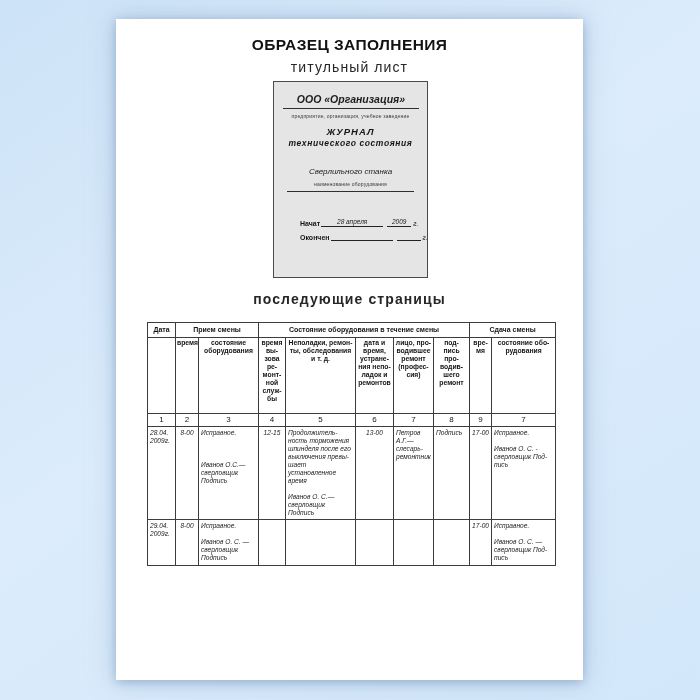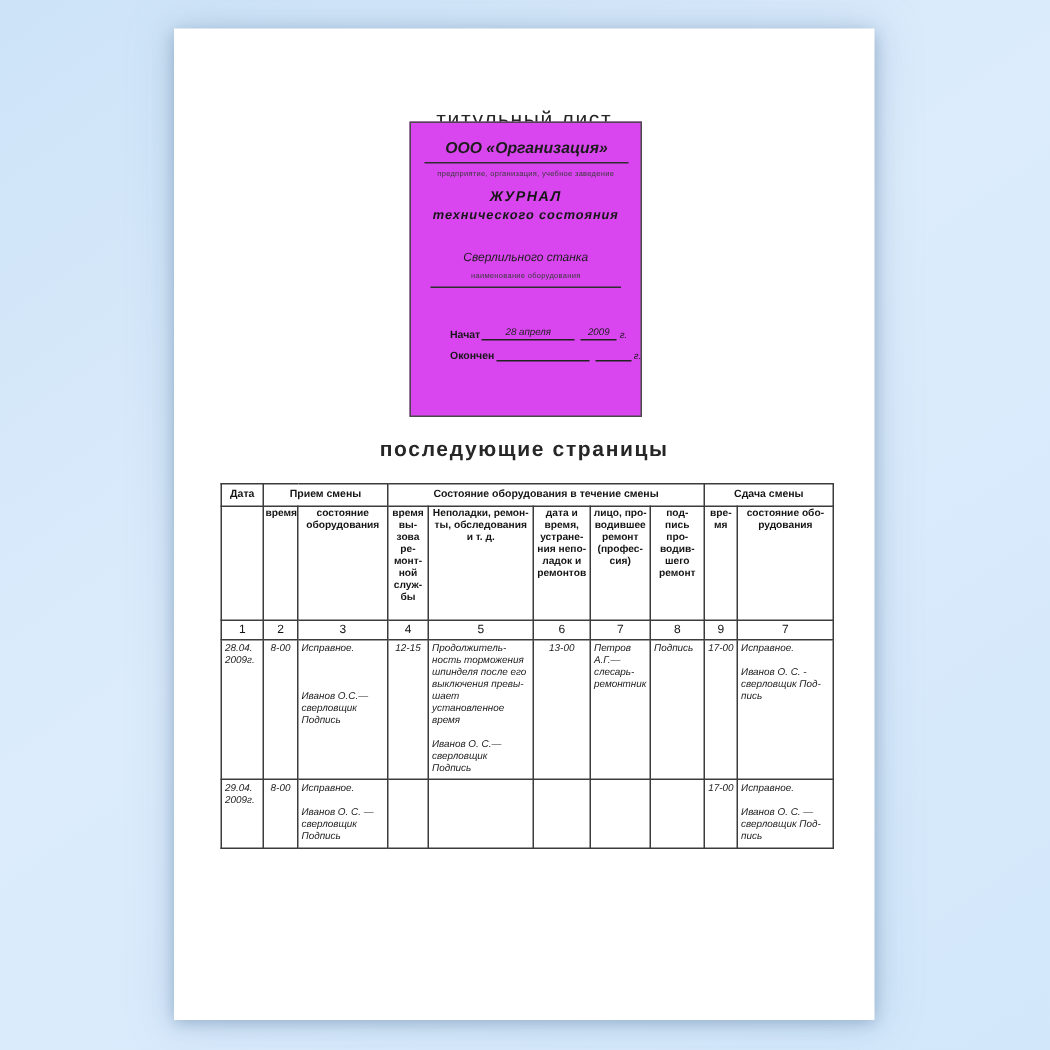--- a/index.html
+++ b/index.html
@@ -16,27 +16,27 @@
     box-shadow:0 2px 10px rgba(110,140,175,.55), 0 0 28px rgba(130,160,195,.35);
   }
   .doc-title {
     position:absolute; top:17px; left:0; width:100%;
     text-align:center; font-size:15.5px; font-weight:700; letter-spacing:.4px; color:#121212;
   }
   .sub-label {
     position:absolute; left:0; width:100%;
     text-align:center; font-size:14px; letter-spacing:1.1px; color:#262626;
   }
-  .sub1 { top:40px;margin-top:12px; }
+  .sub1 { top:40px; }
   .sub2 { top:272px;font-weight:bold; }
 
   
   .card {
     position:absolute; left:157px; top:62px; width:155px; height:197px;
-    border:1px solid #4a4a4a; background:#d946ef;
+    border:1px solid #4a4a4a; background:#e5e5e5;
   }
   .org {
     position:absolute; top:11px; left:9px; right:8px;
     text-align:center; font-style:italic; font-weight:600; font-size:10.5px; color:#1c1c1c;
     border-bottom:1px solid #2f2f2f; padding-bottom:3px;
   }
   .caption { text-align:center; font-size:5px; color:#3a3a3a; letter-spacing:.2px; }
   .caption1 { position:absolute; top:31px; left:0; width:100%; }
   .jtitle {
     position:absolute; top:44px; left:0; width:100%;
@@ -84,20 +84,21 @@
   }
   table.journal td.c { text-align:center; }
   tbody tr.r1 td { height:77px; }
   tbody tr.r2 td { height:44px; }
 </style>
 </head>
 <body>
 
 <div class="paper">
 
+  <div class="doc-title">ОБРАЗЕЦ ЗАПОЛНЕНИЯ</div>
   <div class="sub-label sub1">титульный лист</div>
 
   <div class="card">
     <div class="org">ООО «Организация»</div>
     <div class="caption caption1">предприятие, организация, учебное заведение</div>
     <div class="jtitle">
       <div class="l1">ЖУРНАЛ</div>
       <div class="l2">технического состояния</div>
     </div>
     <div class="equip">Сверлильного станка</div>

